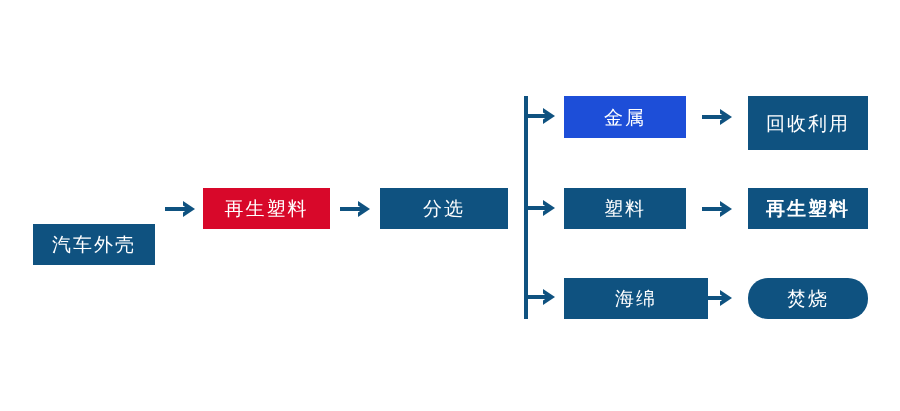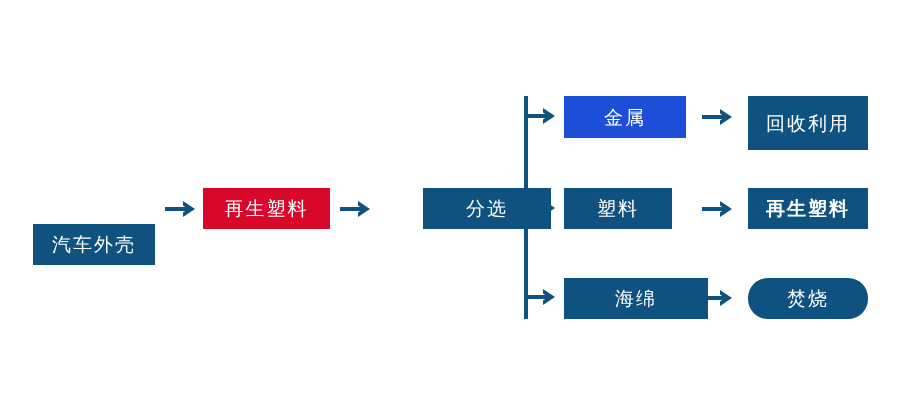--- a/index.html
+++ b/index.html
@@ -72,21 +72,21 @@
 
   <div class="node red" id="n-crusher" style="left: 203px; top: 188px; width: 127px; height: 41px; background: rgb(216, 8, 42);">再生塑料</div>
 
   <div class="arrow" id="a-main-1" style="left: 338px; top: 196px; width: 36px; height: 26px;">
     <svg width="34" height="24" viewBox="0 0 34 24" aria-hidden="true">
       <path d="M1 12 H24" stroke="#0F5280" stroke-width="4" fill="none"></path>
       <path d="M19 4 L31 12 L19 20 L19 15.5 L24 12 L19 8.5 Z" fill="#0F5280"></path>
     </svg>
   </div>
 
-  <div class="node blue" id="n-sorting" style="left: 380px; top: 188px; width: 128px; height: 41px; background: rgb(15, 82, 128); margin-left: 43px;">分选</div>
+  <div class="node blue" id="n-sorting" style="left: 380px; top: 188px; width: 128px; height: 41px; background: rgb(15, 82, 128);">分选</div>
 
   <div class="vline" id="vline" style="left: 524px; top: 96px; width: 4px; height: 223px; background: rgb(15, 82, 128);"></div>
 
   <div class="branch-arrow" id="ba-0" style="left: 524px; top: 104px; width: 34px; height: 26px;">
     <svg width="34" height="24" viewBox="0 0 34 24" aria-hidden="true">
       <path d="M2 12 H24" stroke="#0F5280" stroke-width="4" fill="none"></path>
       <path d="M19 4 L31 12 L19 20 L19 15.5 L24 12 L19 8.5 Z" fill="#0F5280"></path>
     </svg>
   </div>
 
@@ -101,21 +101,21 @@
 
   <div class="node blue" id="n-recycle" style="left: 748px; top: 96px; width: 120px; height: 54px; background: rgb(15, 82, 128);">回收利用</div>
 
   <div class="branch-arrow" id="ba-1" style="left: 524px; top: 196px; width: 34px; height: 26px;">
     <svg width="34" height="24" viewBox="0 0 34 24" aria-hidden="true">
       <path d="M2 12 H24" stroke="#0F5280" stroke-width="4" fill="none"></path>
       <path d="M19 4 L31 12 L19 20 L19 15.5 L24 12 L19 8.5 Z" fill="#0F5280"></path>
     </svg>
   </div>
 
-  <div class="node blue" id="n-plastic" style="left: 564px; top: 188px; width: 108px; height: 41px; background: rgb(15, 82, 128);">塑料</div>
+  <div class="node blue" id="n-plastic" style="left: 564px; top: 188px; width: 122px; height: 41px; background: rgb(15, 82, 128);">塑料</div>
 
   <div class="arrow" id="a-1" style="left: 700px; top: 196px; width: 36px; height: 26px;">
     <svg width="34" height="24" viewBox="0 0 34 24" aria-hidden="true">
       <path d="M1 12 H24" stroke="#0F5280" stroke-width="4" fill="none"></path>
       <path d="M19 4 L31 12 L19 20 L19 15.5 L24 12 L19 8.5 Z" fill="#0F5280"></path>
     </svg>
   </div>
 
   <div class="node blue" id="n-regen" style="left: 748px; top: 188px; width: 120px; height: 41px; background: rgb(15, 82, 128); font-weight: bold;">再生塑料</div>
 

